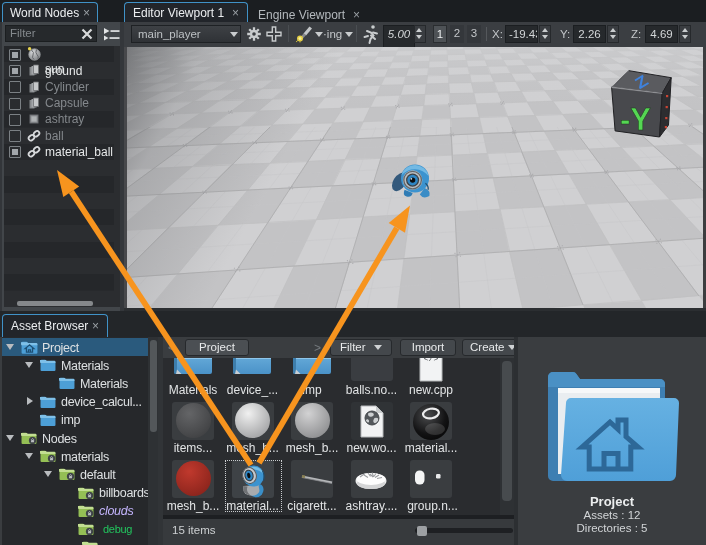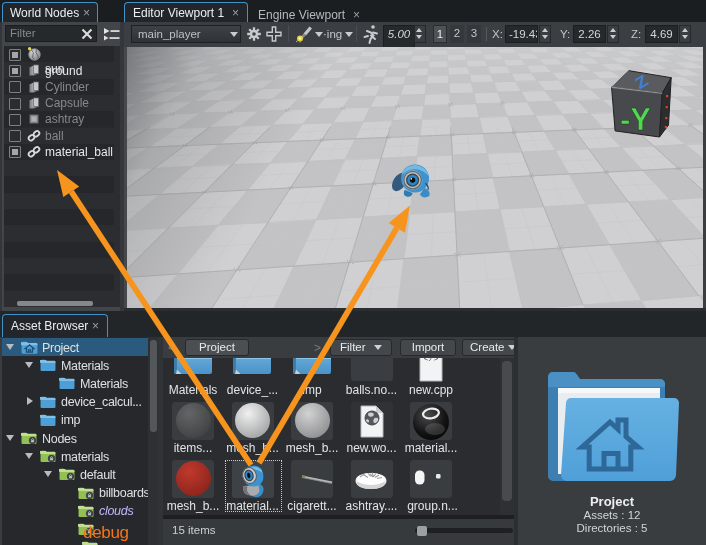--- a/index.html
+++ b/index.html
@@ -319,21 +319,21 @@
       <path d="M9.9 8.4 v-0.7 a1 1 0 0 1 1.8 0 v0.7" stroke="#b9bdc0" stroke-width="0.8" fill="none"></path>
     </svg></div>
 <div class="abs" style="left:99px;top:504.3px;font-size:12.5px;color:#c4b5fd;letter-spacing:-0.3px;white-space:nowrap;font-style:italic;">clouds</div>
 <div class="abs" style="left:78px;top:522.0px;"><svg width="16" height="14" viewBox="0 0 15 13">
       <path d="M0.5 2.5 a1 1 0 0 1 1-1 h3.4 l1.3 1.6 h7.3 a1 1 0 0 1 1 1 v7 a1 1 0 0 1 -1 1 h-12 a1 1 0 0 1 -1-1 Z" fill="#94bf55"></path>
       <path d="M0.5 4.6 h14 v-1 a1 1 0 0 0 -1-1 h-7.3 l-0.6 -0.8 h-5.1 a1 1 0 0 0 -1 1 Z" fill="#c2de92"></path>
       <circle cx="10.8" cy="8.8" r="3.4" fill="#3f4448"></circle>
       <rect x="9.4" y="8.4" width="2.8" height="2.2" rx="0.4" fill="#b9bdc0"></rect>
       <path d="M9.9 8.4 v-0.7 a1 1 0 0 1 1.8 0 v0.7" stroke="#b9bdc0" stroke-width="0.8" fill="none"></path>
     </svg></div>
-<div class="abs" style="left:83px;top:522.5px;font-size:17px;color:#f97316;letter-spacing:-0.3px;white-space:nowrap;">debug</div>
+<div class="abs" style="left:103px;top:522.5px;font-size:11px;color:#22c55e;letter-spacing:-0.3px;white-space:nowrap;">debug</div>
 <div class="abs" style="left:82px;top:540px;"><svg width="16" height="14" viewBox="0 0 15 13">
       <path d="M0.5 2.5 a1 1 0 0 1 1-1 h3.4 l1.3 1.6 h7.3 a1 1 0 0 1 1 1 v7 a1 1 0 0 1 -1 1 h-12 a1 1 0 0 1 -1-1 Z" fill="#94bf55"></path>
       <path d="M0.5 4.6 h14 v-1 a1 1 0 0 0 -1-1 h-7.3 l-0.6 -0.8 h-5.1 a1 1 0 0 0 -1 1 Z" fill="#c2de92"></path>
       <circle cx="10.8" cy="8.8" r="3.4" fill="#3f4448"></circle>
       <rect x="9.4" y="8.4" width="2.8" height="2.2" rx="0.4" fill="#b9bdc0"></rect>
       <path d="M9.9 8.4 v-0.7 a1 1 0 0 1 1.8 0 v0.7" stroke="#b9bdc0" stroke-width="0.8" fill="none"></path>
     </svg></div>
 <div class="abs" style="left:148px;top:337px;width:10px;height:208px;background:#2e3134;"></div>
 <div class="abs" style="left:149.5px;top:340px;width:7px;height:92px;background:#53575a;border-radius:3px;"></div>
 <div class="abs" style="left:158px;top:337px;width:5px;height:208px;background:#313437;"></div>

